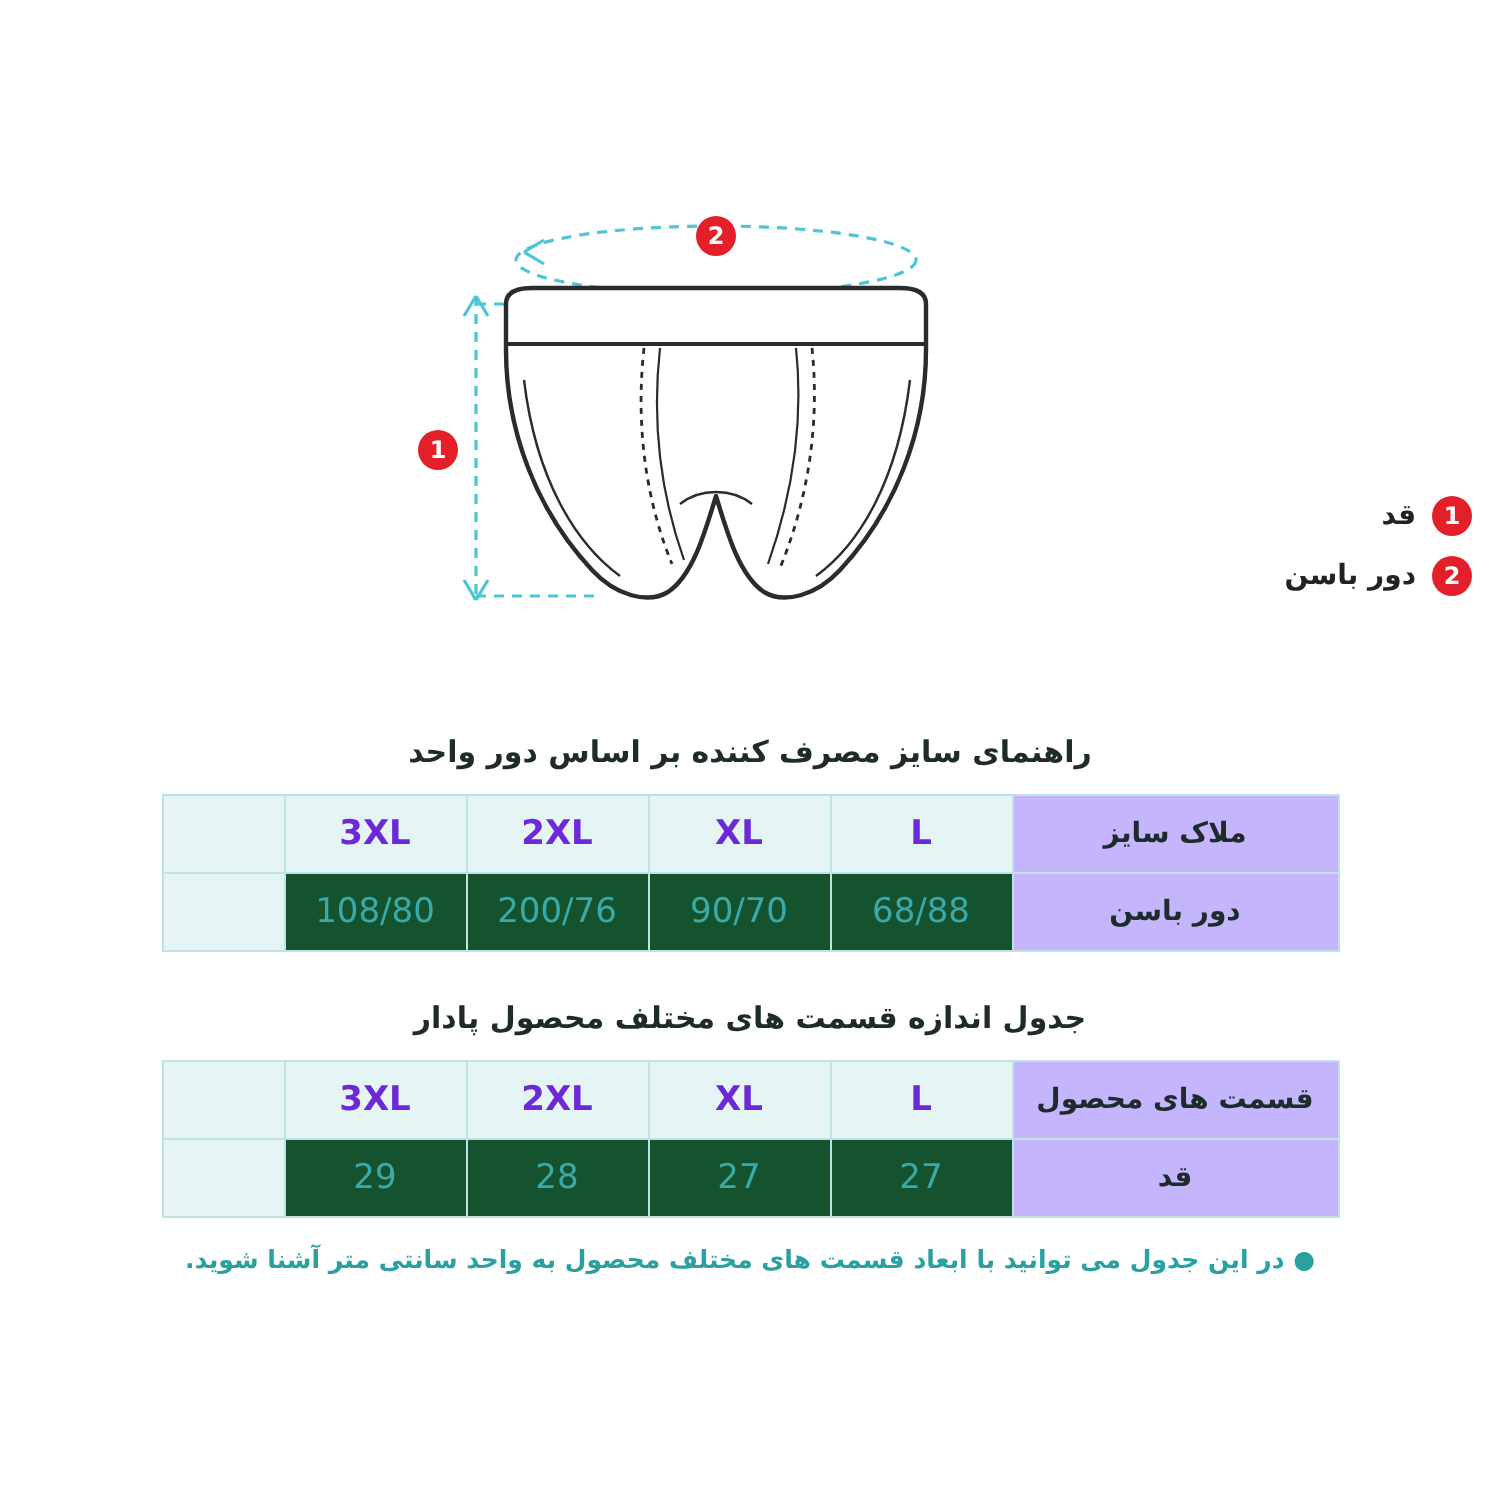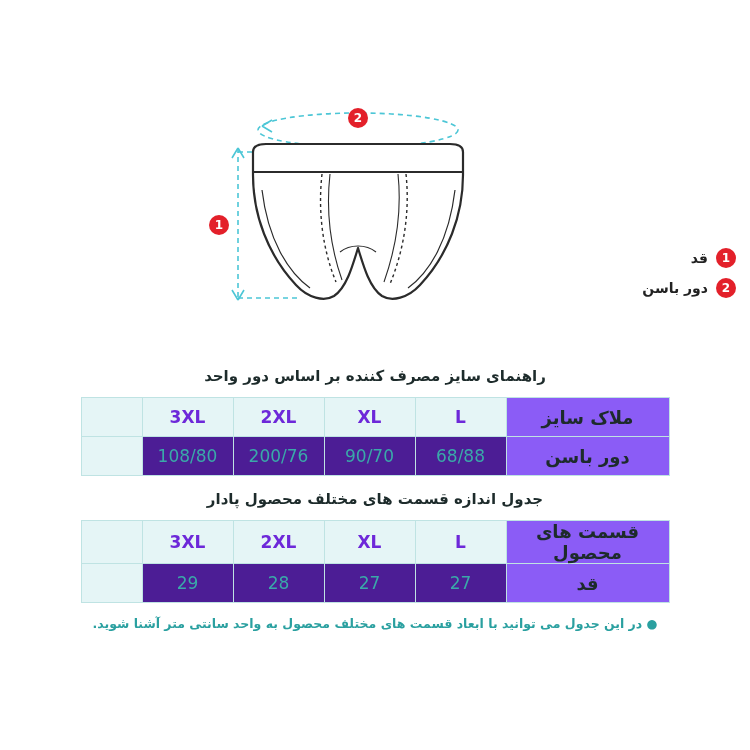--- a/index.html
+++ b/index.html
@@ -66,56 +66,56 @@
   }
   table.size td{
     border:1px solid #bfe3e3;
     height:38px;
     text-align:center;
     font-size:17px;
     padding:0 6px;
     color:#3aa9a9;
   }
   table.size td.headcell{
-    background:#8b5cf6;
+    background:#c4b5fd;
     color:#1d2b2b;
     font-weight:bold;
-    font-size:18px;
+    font-size:14px;
     width:150px;
     text-align:center;
   }
   table.size td.colhead{
     background:#e5f5f6;
     color:#6d28d9;
     font-weight:bold;
     font-size:17px;
   }
   table.size td.val{
-    background:#4c1d95;
+    background:#14532d;
     color:#3aa9a9;
   }
   table.size td.blank{
     background:#e5f5f6;
   }
   .col-w{width:78px;}
   
   .notes{
     margin:10px 0 0 0;
     padding:0 22px;
     direction:rtl;
     text-align:center;
   }
   .note{
     font-size:12.5px;
     color:#2aa0a0;
     line-height:1.8;
     font-weight:bold;
   }
   .block2{margin-top:22px;}
-  .block3{margin-top:14px;}
+  .block3{margin-top:24px;}
 </style>
 </head>
 <body>
 
 <div class="diagram">
   <svg width="750" height="345" viewBox="0 0 750 345">
 
     <ellipse cx="358" cy="130" rx="100" ry="17" fill="none" stroke="#4cc6d6" stroke-width="1.6" stroke-dasharray="5,4"></ellipse>
     <path d="M262 126 L272 120 M262 126 L272 132" fill="none" stroke="#4cc6d6" stroke-width="1.6"></path>
 

